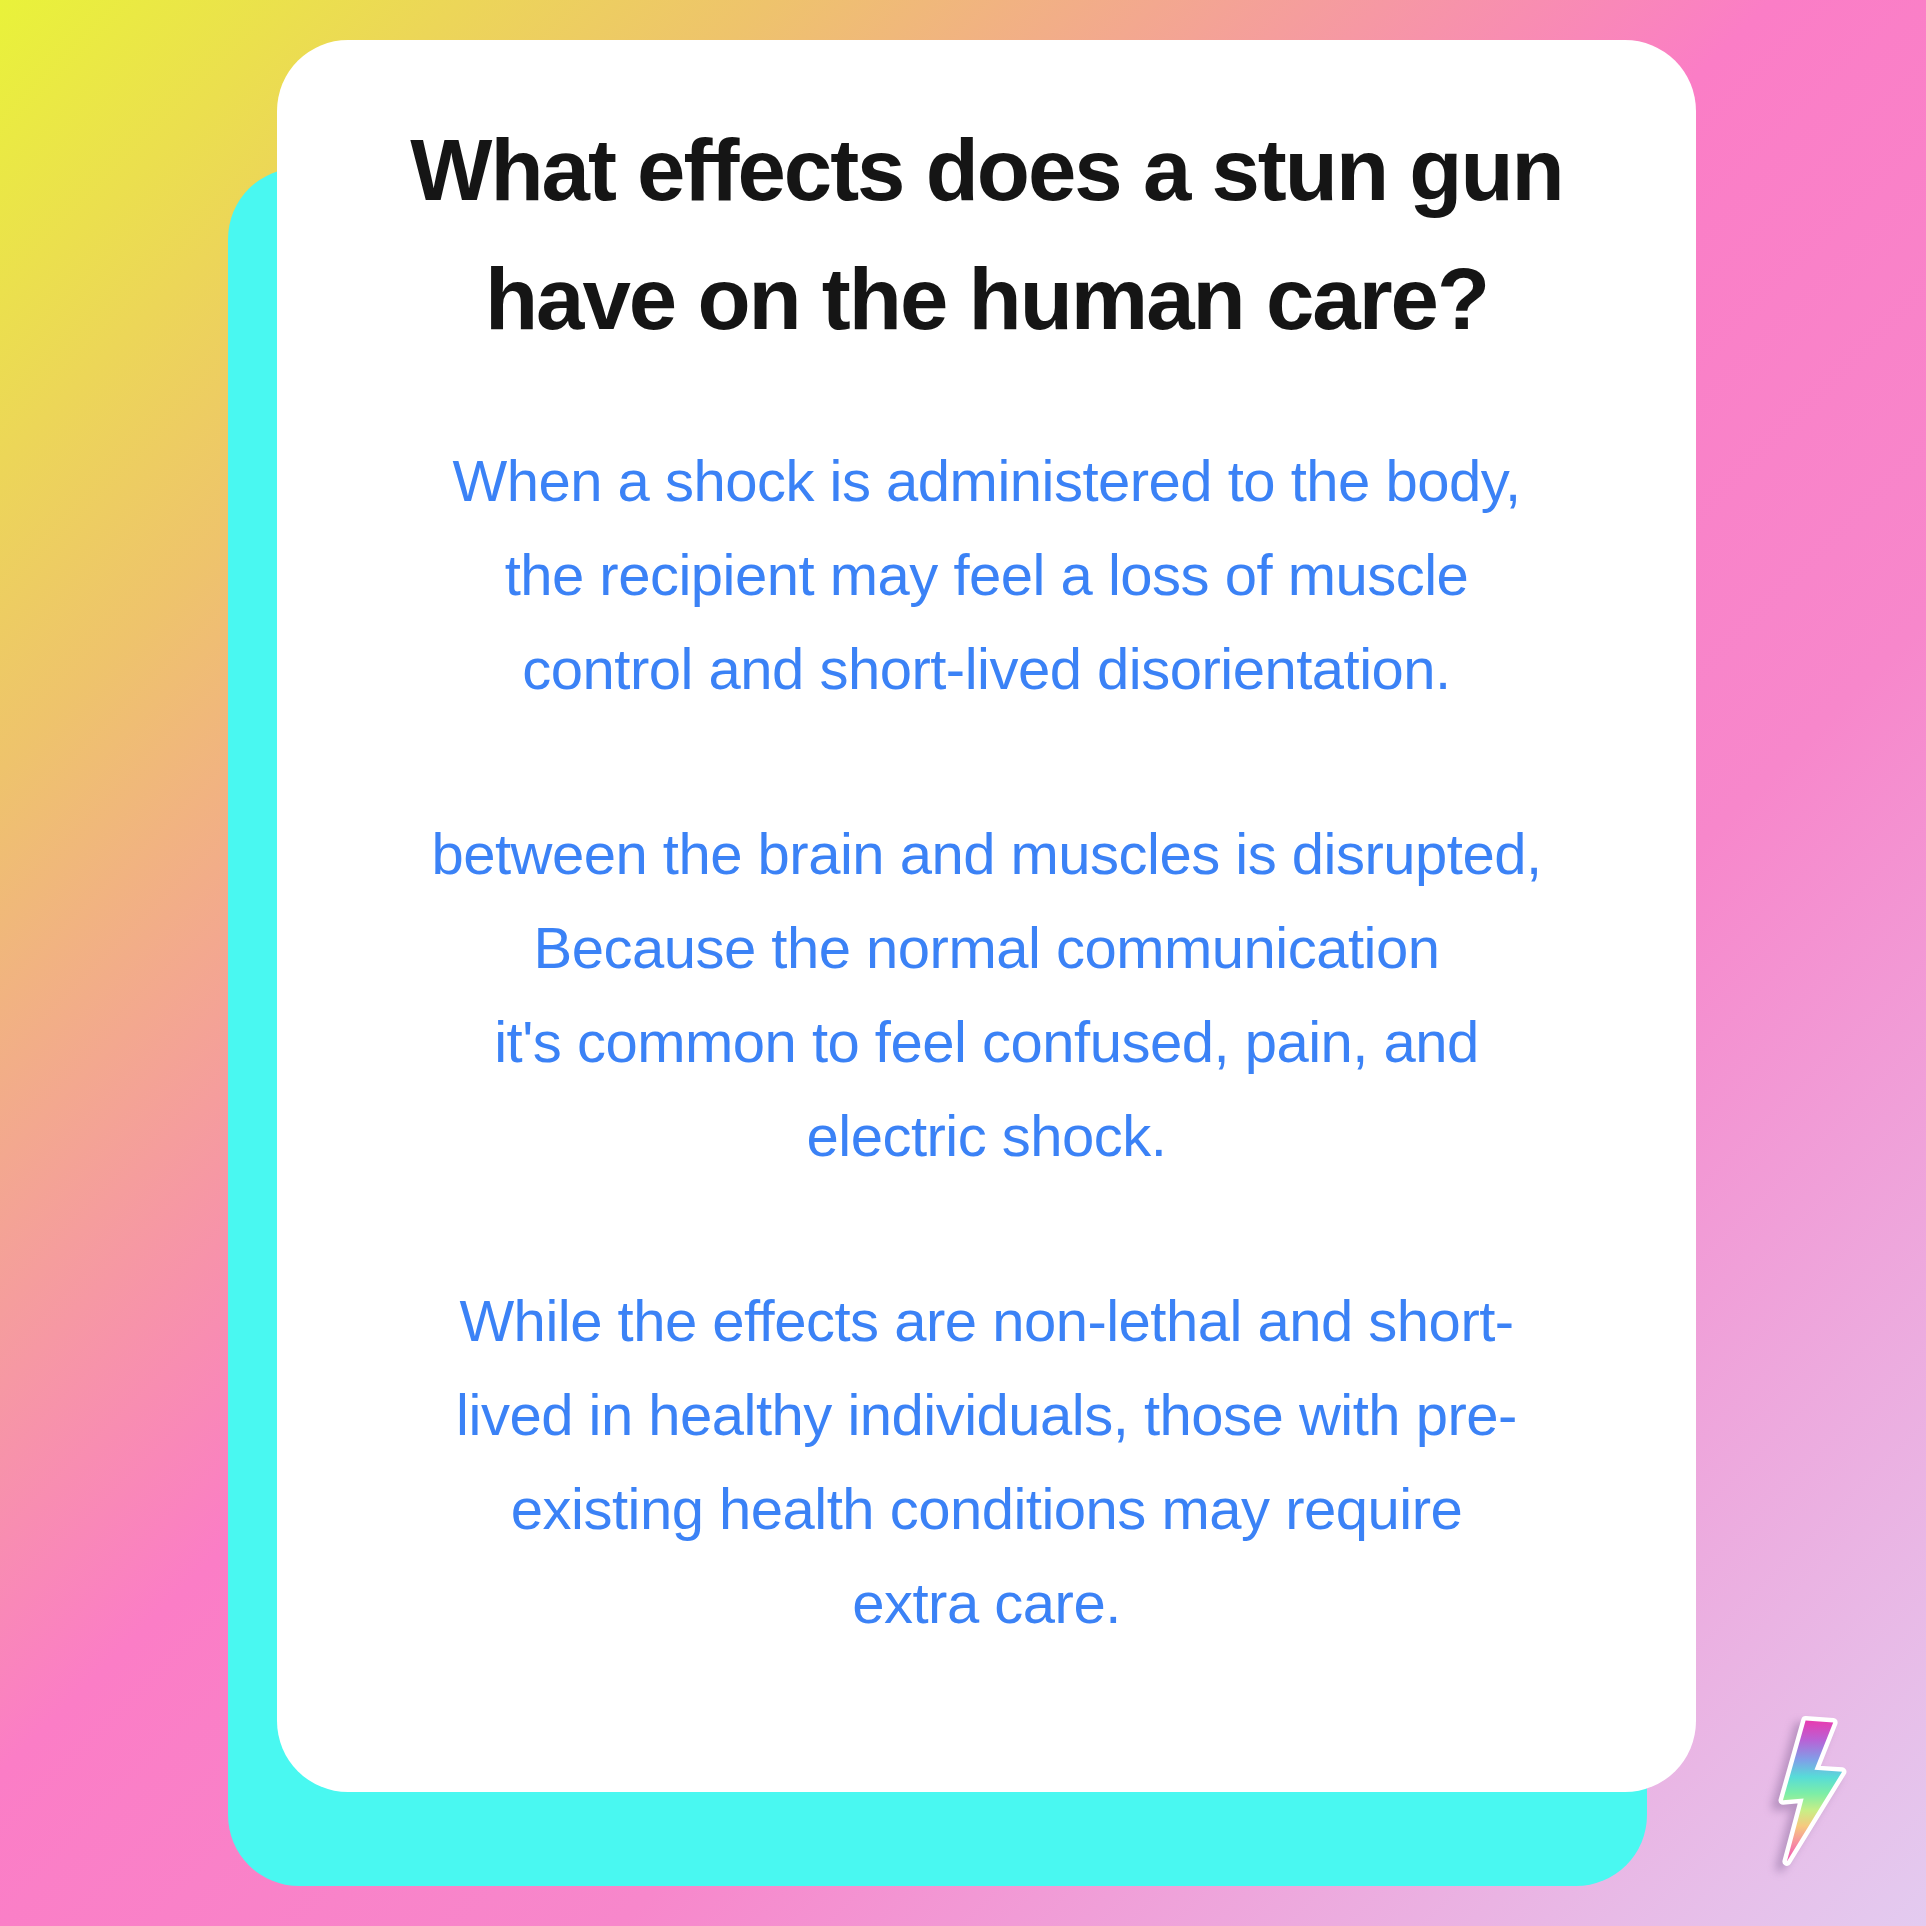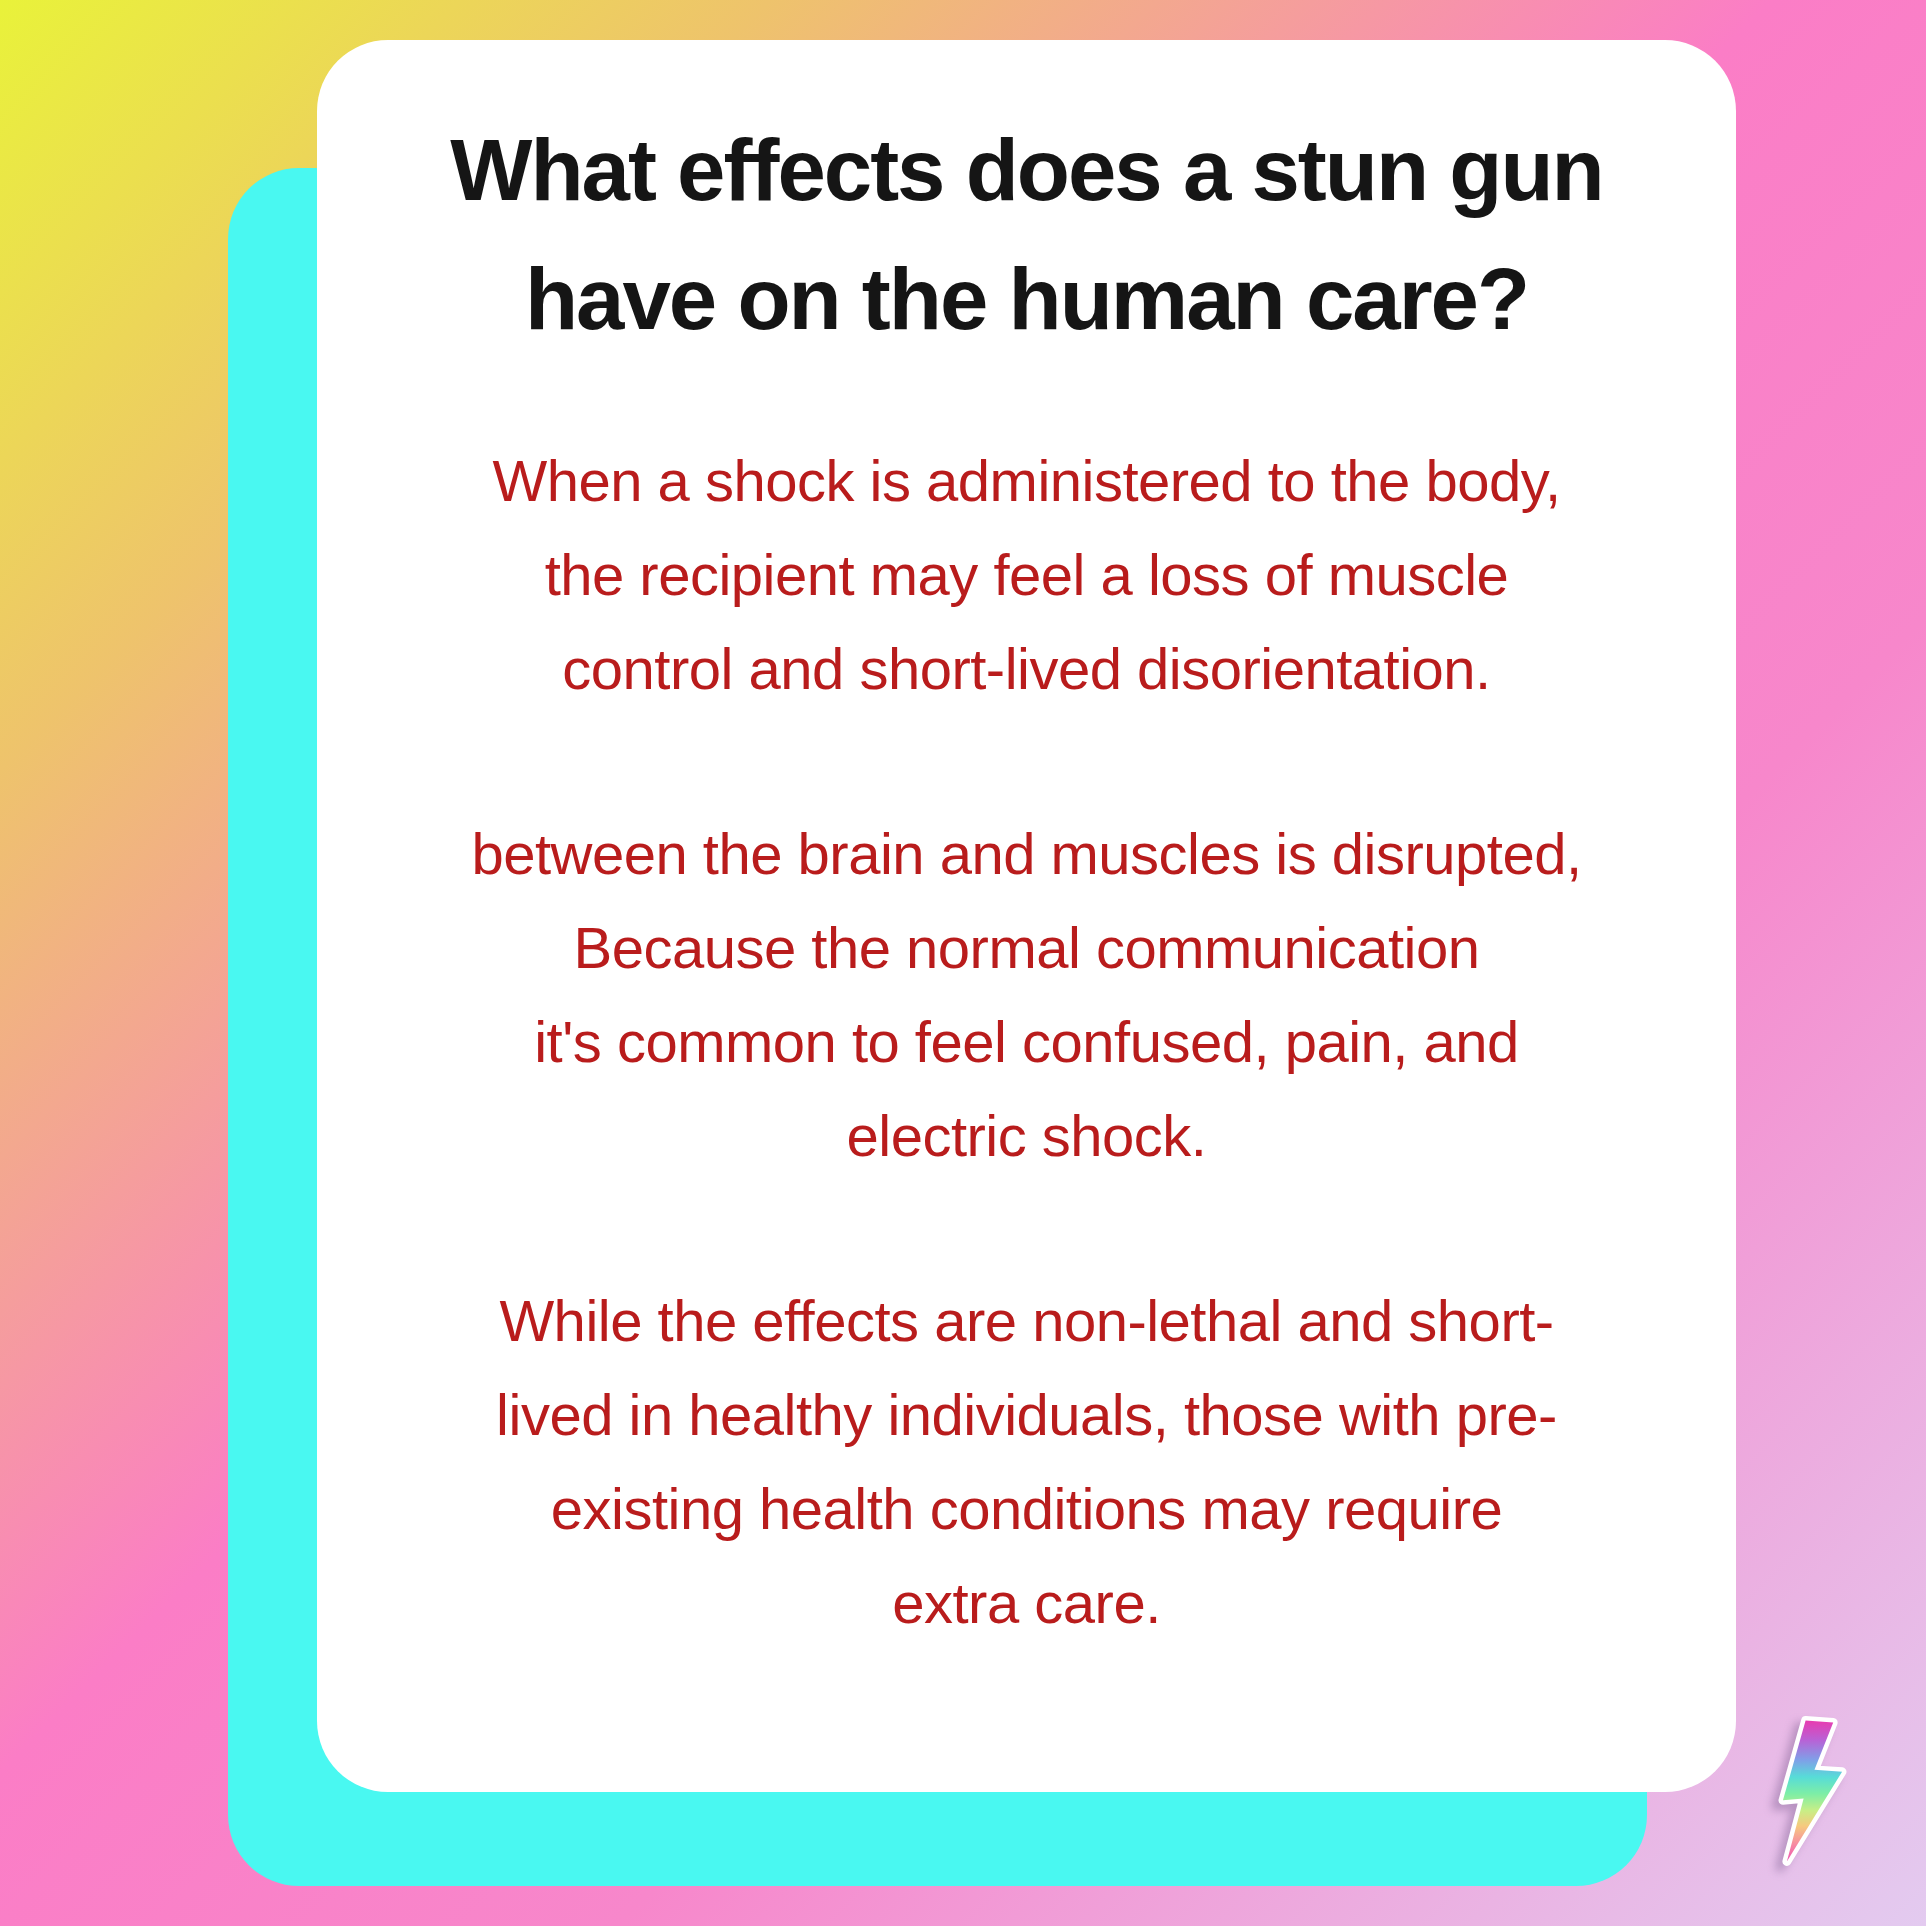--- a/index.html
+++ b/index.html
@@ -30,21 +30,20 @@
 
   
   .card {
     position: absolute;
     left: 277px;
     top: 40px;
     width: 1419px;
     height: 1752px;
     background: #ffffff;
     border-radius: 71px;
-    margin-left: 40px;
   }
 
   .title {
     position: absolute;
     top: 65px;
     left: 0;
     width: 100%;
     margin: 0;
     text-align: center;
     font-weight: bold;
@@ -54,21 +53,21 @@
     color: #151515;
   }
   .title .t-line { display: block; }
 
   .body-text {
     position: absolute;
     top: 394px;
     left: 36px;
     right: 36px;
     text-align: center;
-    color: #b91c1c;
+    color: #3b82f6;
     font-size: 58px;
     line-height: 94px;
     letter-spacing: -0.5px;
   }
   .para { margin: 0; }
   .para + .para { margin-top: 91px; }
   .para span { display: block; }
 
   .bolt {
     position: absolute;

